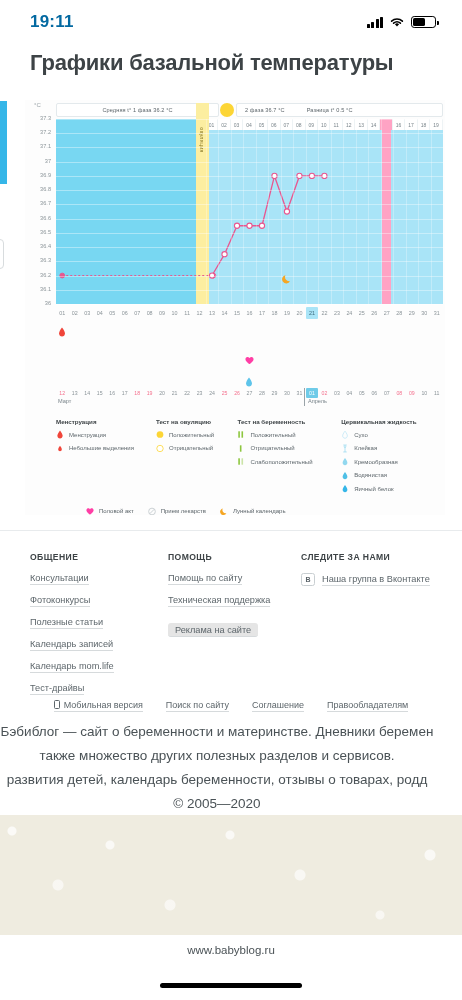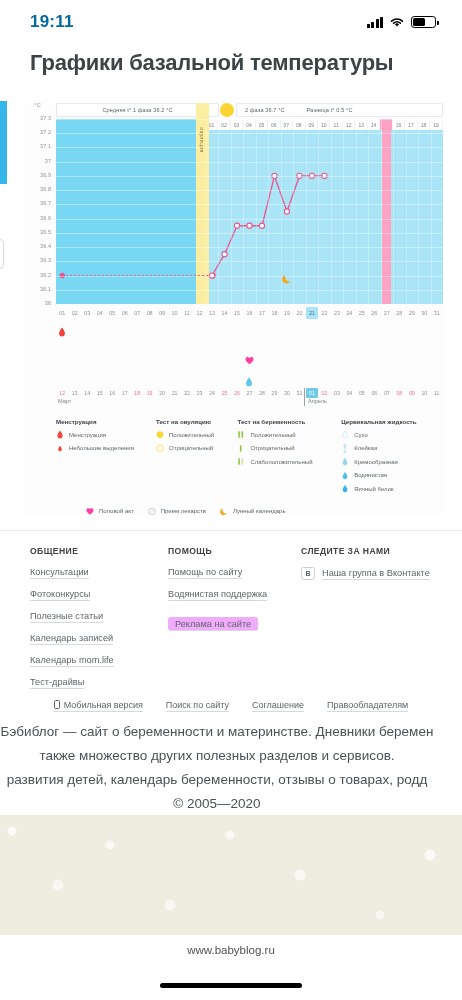--- a/index.html
+++ b/index.html
@@ -126,34 +126,34 @@
   .lg-title { font-size:6.2px; font-weight:bold; color:#3d4346; margin-bottom:5px; }
   .lg-item { display:flex; align-items:center; gap:5px; margin-bottom:4.5px; }
   .lg-item span.t { font-size:6px; color:#5d666b; white-space:nowrap; }
   .lg-ic { width:8px; height:9px; display:block; flex:0 0 8px; }
   .lg-bottom { display:flex; align-items:center; gap:14px; margin-top:9px; padding-left:30px; }
   .lg-bottom .lg-item { margin-bottom:0; }
 
   
   .divider-line { position:absolute; left:0; top:530px; width:462px; height:1px; background:#e8ebed; }
   .footcols { position:absolute; top:546px; left:0; width:462px; height:120px; }
-  .fc { position:absolute; top:0; }
+  .fc { position:absolute; top:6px; }
   .fc .h { font-size:8.6px; font-weight:bold; color:#3d4346; letter-spacing:0.4px; margin-bottom:11px; }
   .fc a {
     display:block; font-size:9.2px; color:#5d666b; text-decoration:none;
     border-bottom:1px solid #d6dadc; width:max-content; margin-bottom:10px; padding-bottom:1px;
   }
   .fc1 { left:30px; } .fc2 { left:168px; } .fc3 { left:301px; }
   .vk-row { display:flex; align-items:flex-end; gap:7px; }
   .vk-badge {
     width:14px; height:13px; border:1px solid #c9cfd2; border-radius:2.5px;
     font-size:7px; font-weight:bold; color:#5d666b; display:flex; align-items:center; justify-content:center;
   }
   .ad-link {
-    display:inline-block; background:#f0abfc; border-radius:3px;
+    display:inline-block; background:#e5e5e5; border-radius:3px;
     padding:2px 7px; font-size:9.2px; color:#3d4346; text-decoration:none;
     border-bottom:1px solid #cfcf7d;
   }
 
   
   .botnav { position:absolute; top:700px; left:0; width:462px; display:flex;
             justify-content:center; align-items:center; gap:23px; }
   .botnav a { font-size:9px; color:#5d666b; text-decoration:none; border-bottom:1px solid #d6dadc; padding-bottom:1px;}
   .phone-ic { width:6px; height:9px; border:1px solid #5d666b; border-radius:1.5px; display:inline-block;
               vertical-align:-1px; margin-right:4px; }
@@ -567,21 +567,21 @@
       <a>Фотоконкурсы</a>
       <a>Полезные статьи</a>
       <a>Календарь записей</a>
       <a>Календарь mom.life</a>
       <a>Тест-драйвы</a>
     </div>
 
     <div class="fc fc2">
       <div class="h">ПОМОЩЬ</div>
       <a>Помощь по сайту</a>
-      <a>Водянистая поддержка</a>
+      <a>Техническая поддержка</a>
       <a class="ad-link" style="margin-top:16px;">Реклама на сайте</a>
     </div>
 
     <div class="fc fc3">
       <div class="h">СЛЕДИТЕ ЗА НАМИ</div>
       <div class="vk-row">
         <div class="vk-badge">B</div>
         <a style="margin-bottom:0;">Наша группа в Вконтакте</a>
       </div>
     </div>

